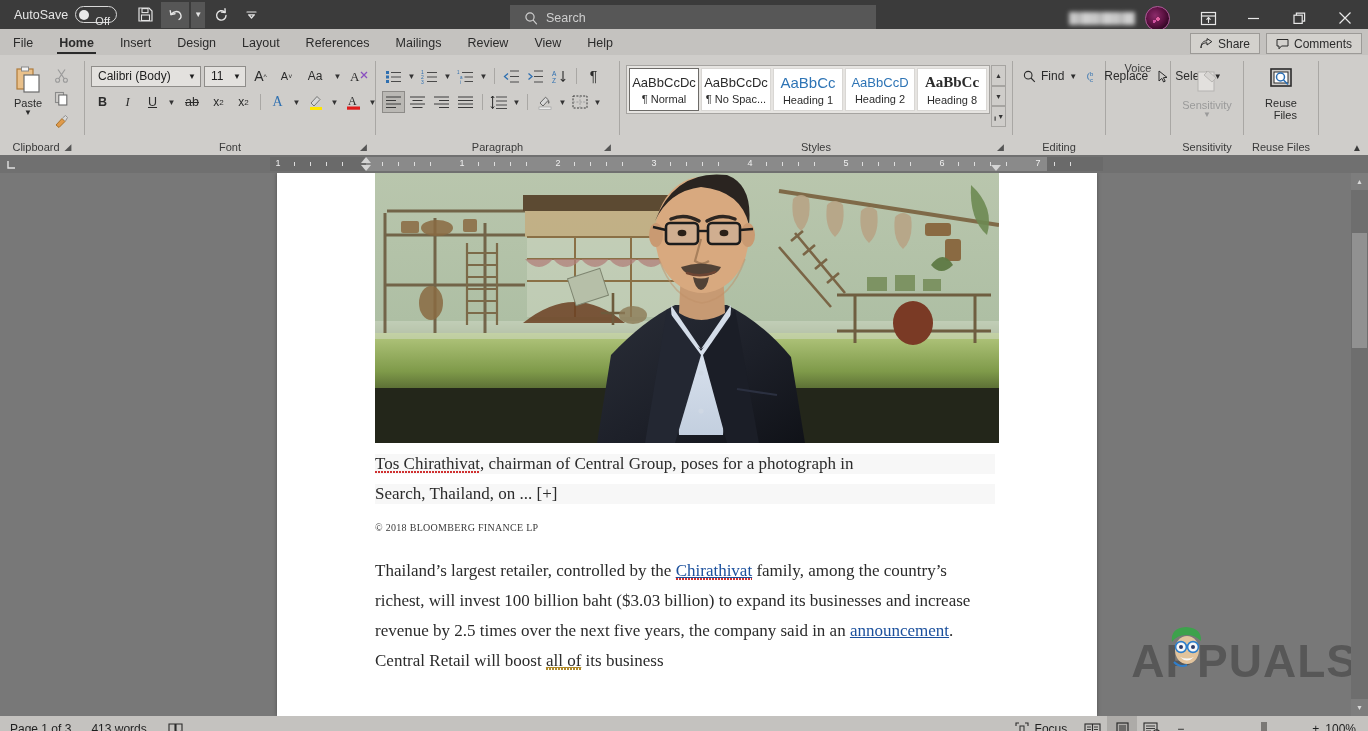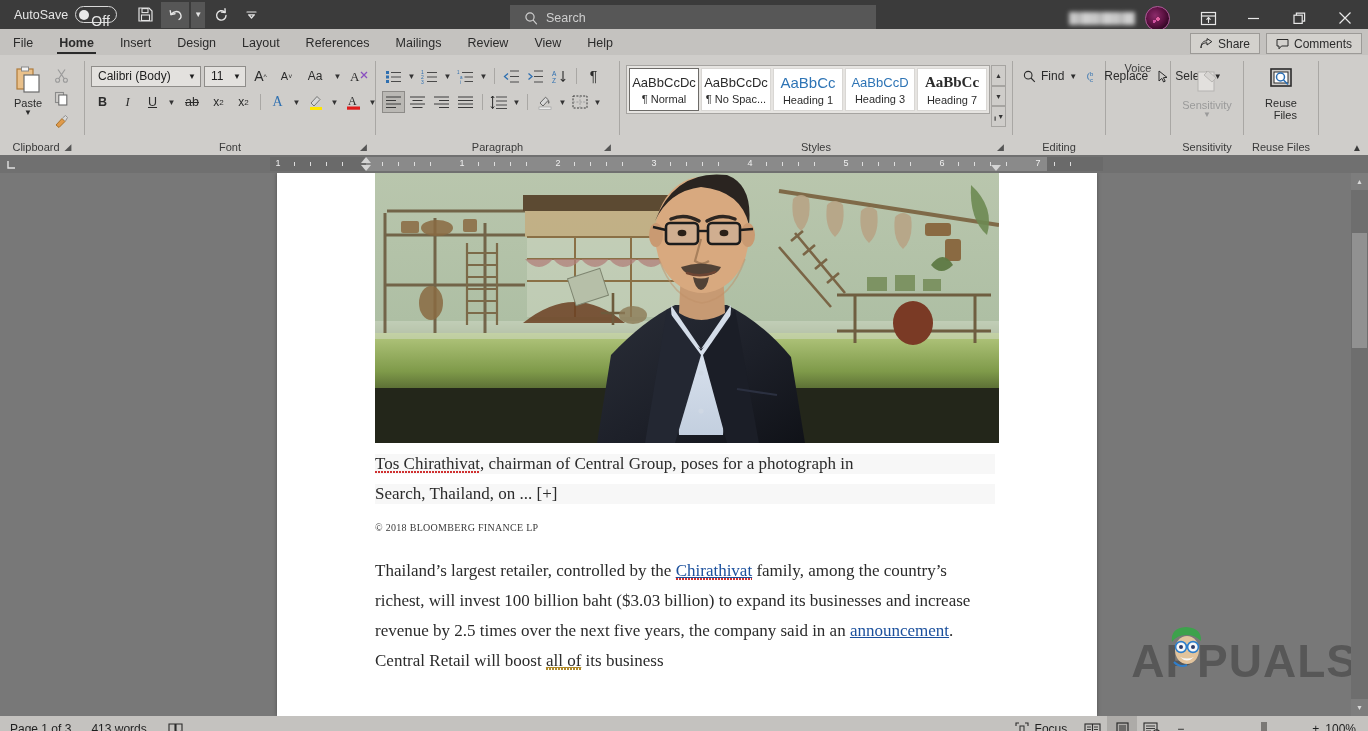--- a/index.html
+++ b/index.html
@@ -20,21 +20,21 @@
   .autosave-wrap { display:flex; align-items:center; margin-left: 14px; gap: 7px; }
   .autosave-label { font-size: 12.5px; color: #e6e6e6; }
   .toggle {
     width: 42px; height: 17px; border-radius: 9px;
     border: 1.3px solid #d8d8d8; position: relative; display:flex; align-items:center;
   }
   .toggle .knob {
     width: 10px; height: 10px; border-radius: 50%; background: #e9e9e9;
     position:absolute; left: 3px;
   }
-  .toggle .off { position:absolute; right: 6px; font-size: 14px; color:#e6e6e6; letter-spacing:.2px;margin-top:12px;}
+  .toggle .off { position:absolute; right: 6px; font-size: 11px; color:#e6e6e6; letter-spacing:.2px;margin-top:12px;}
   .qat { display:flex; align-items:center; margin-left: 14px; gap: 2px;}
   .qat-btn {
     width: 28px; height: 26px; display:flex; align-items:center; justify-content:center;
     color: #e4e4e4;
   }
   .qat-btn.active { background: #565656; }
   .qat-caret { width: 14px; height: 26px; display:flex; align-items:center; justify-content:center; background:#565656; font-size:8px; color:#e4e4e4;}
   .doc-title {
     position:absolute; left: 0; right: 0; text-align:center;
     font-size: 13px; color: #f0f0f0; pointer-events:none;
@@ -550,25 +550,25 @@
         <div class="sitem">
           <span class="prev">AaBbCcDc</span>
           <span class="nm">¶ No Spac...</span>
         </div>
         <div class="sitem">
           <span class="prev" style="color:#2e74b5;font-size:15px">AaBbCс</span>
           <span class="nm">Heading 1</span>
         </div>
         <div class="sitem">
           <span class="prev" style="color:#2e74b5;font-size:13px">AaBbCcD</span>
-          <span class="nm">Heading 3</span>
+          <span class="nm">Heading 2</span>
         </div>
         <div class="sitem">
           <span class="prev" style="font-weight:700;font-family:'Liberation Serif',serif;font-size:15px">AaBbCс</span>
-          <span class="nm">Heading 7</span>
+          <span class="nm">Heading 8</span>
         </div>
       </div>
       <div class="gal-scroll">
         <div class="gs">▲</div>
         <div class="gs">▼</div>
         <div class="gs">╻▼</div>
       </div>
     </div>
     <div class="rgroup-label">
       <span>Styles</span>

